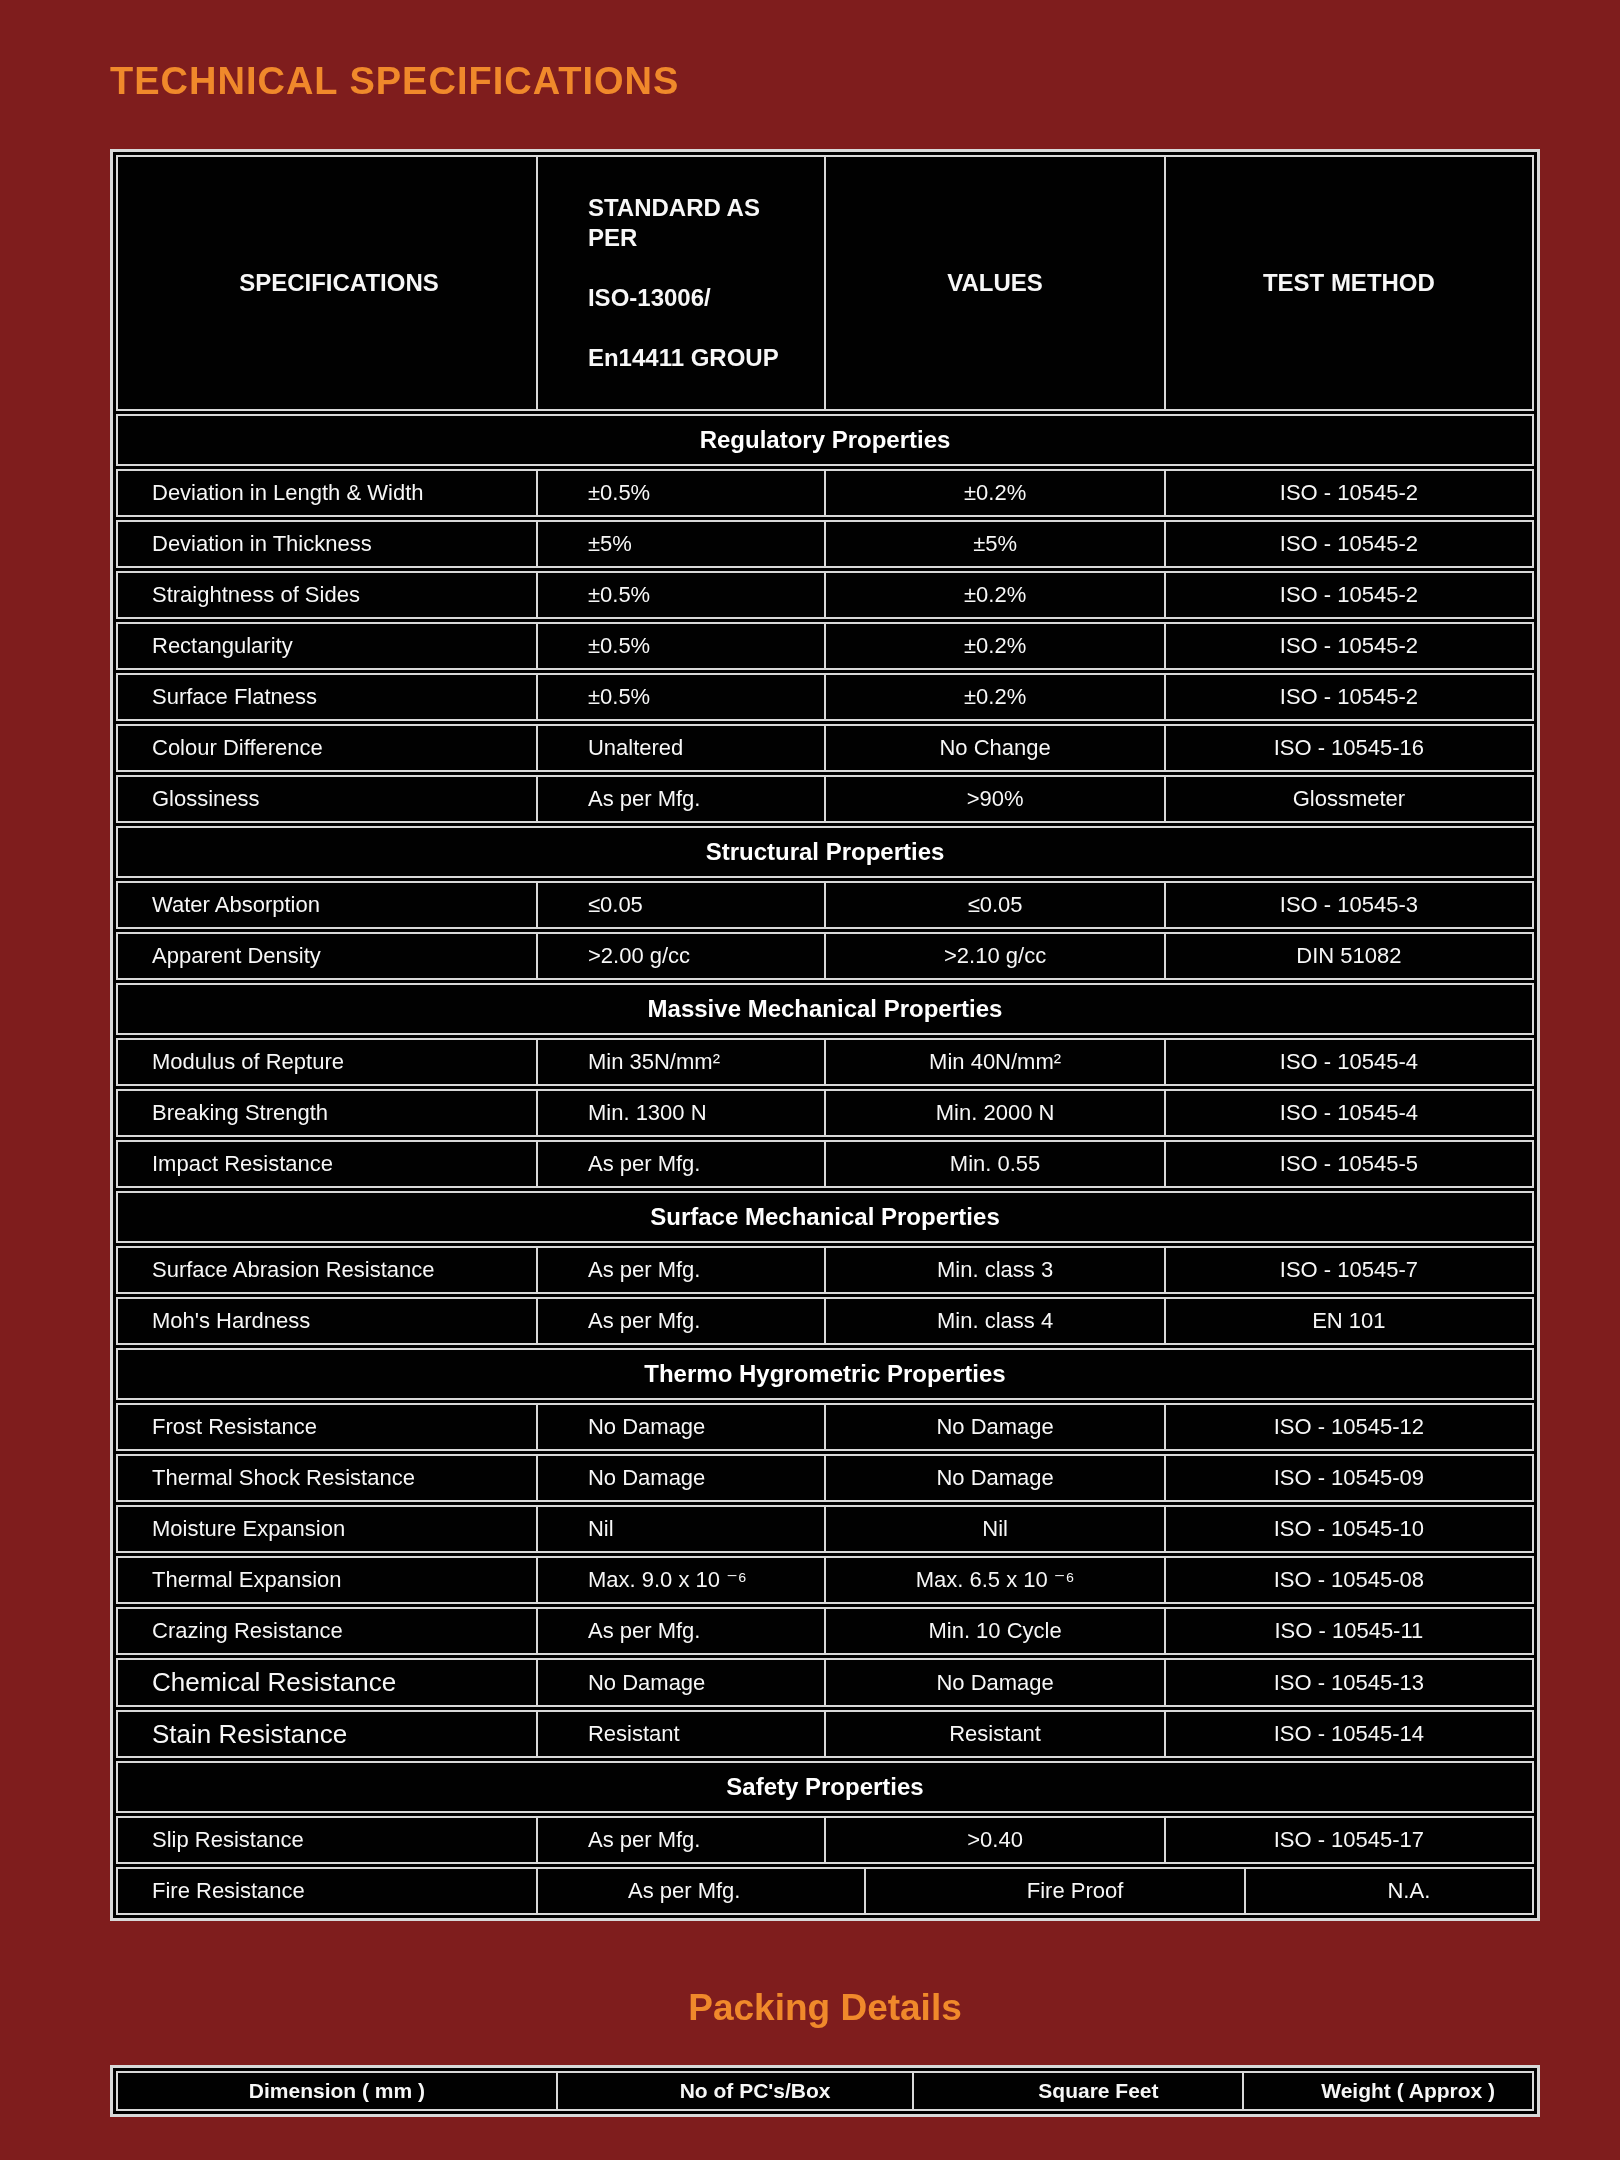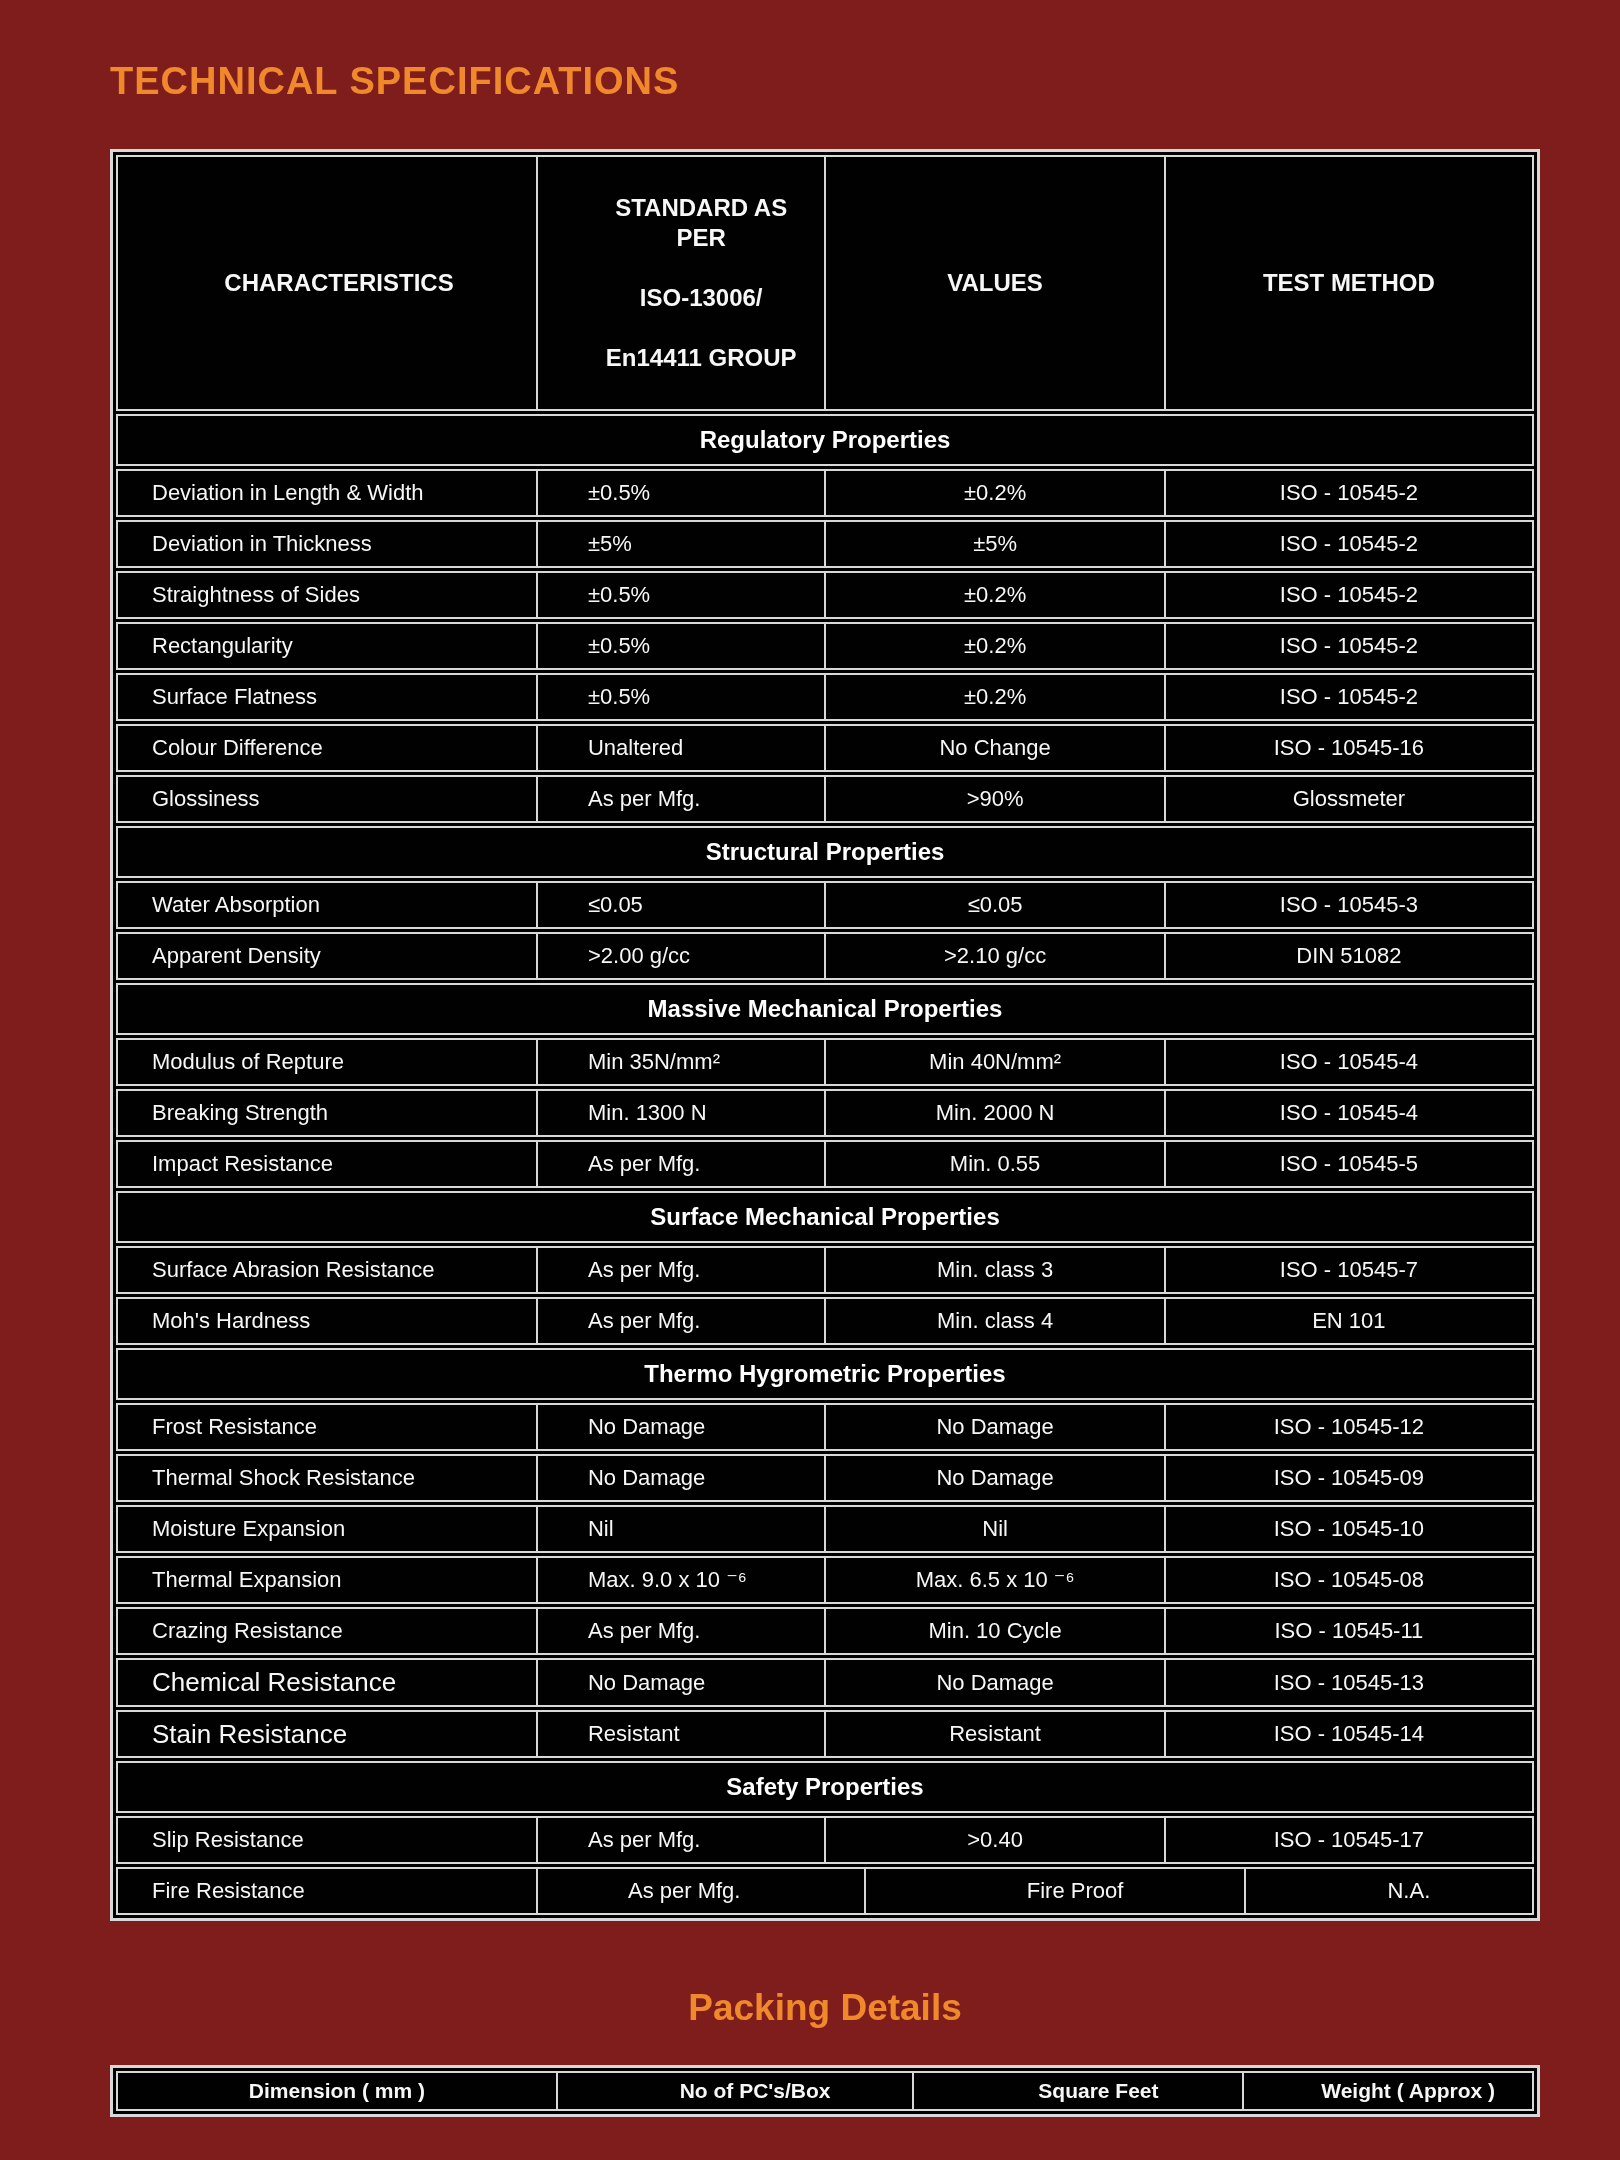--- a/index.html
+++ b/index.html
@@ -87,23 +87,23 @@
 </style>
 </head>
 <body>
 
 <div class="page">
 
   <h1 class="main-title">TECHNICAL SPECIFICATIONS</h1>
 
   <div class="boxed-table spec-table">
     <div class="row header-row">
-      <div class="cell c0">CHARACTERISTICS</div>
+      <div class="cell c0">SPECIFICATIONS</div>
       <div class="cell c1">
-        <div style="width:100%;text-align:center;">
+        <div style="width:100%;text-align:left;">
           <div>STANDARD AS PER</div>
           <div>ISO-13006/</div>
           <div>En14411 GROUP</div>
         </div>
       </div>
       <div class="cell c2">VALUES</div>
       <div class="cell c3">TEST METHOD</div>
     </div>
     <div id="spec-body">
         <div class="row section-row">Regulatory Properties</div>

